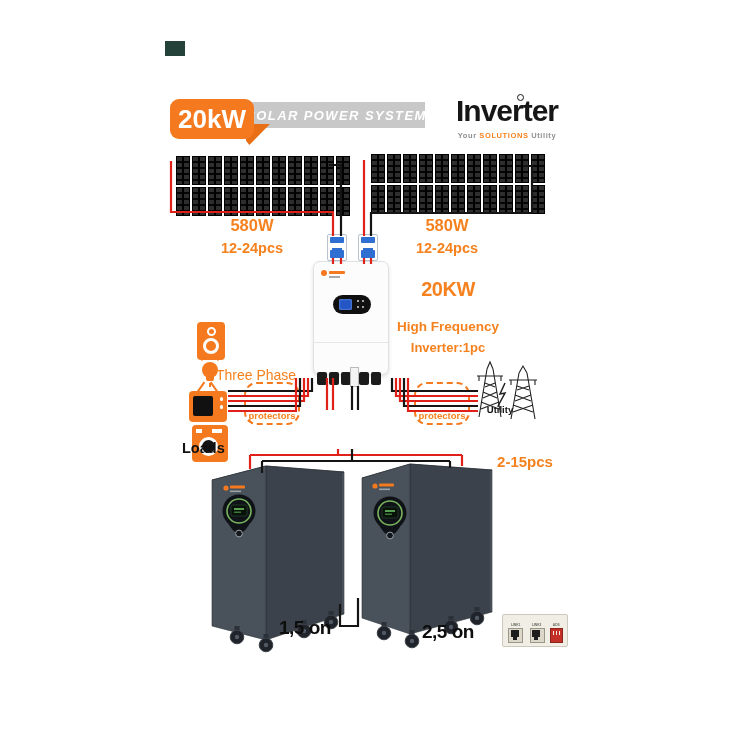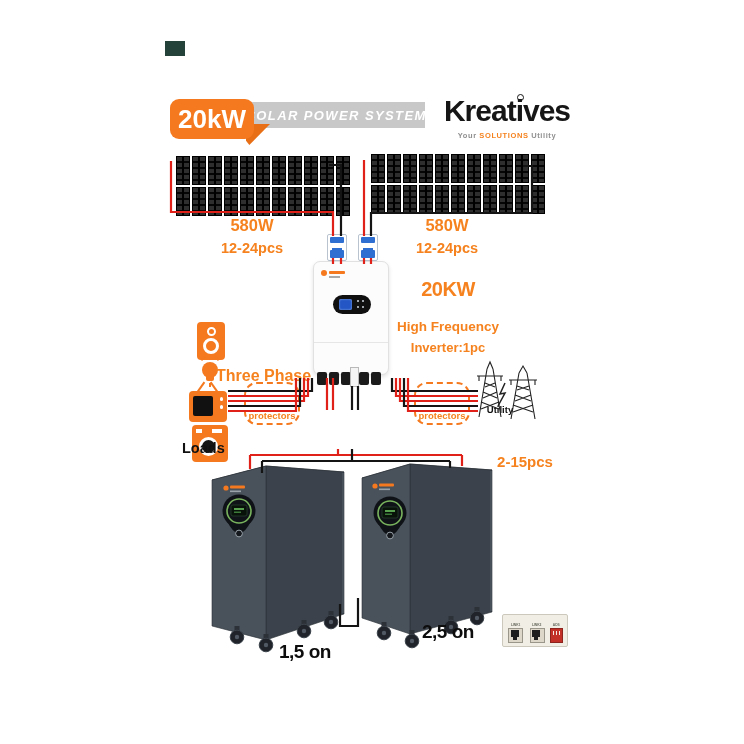--- a/index.html
+++ b/index.html
@@ -78,21 +78,21 @@
   .tv:before{content:"";position:absolute;left:4px;top:5px;width:20px;height:20px;background:#111;border-radius:2px;}
   .tv:after{content:"";position:absolute;right:4px;top:6px;width:3.5px;height:3.5px;background:#fff;border-radius:50%;
         box-shadow:0 8px 0 #fff;}
   .antenna{position:absolute;width:2px;height:12px;background:var(--orange,#F4791F);z-index:3;}
   .washer{left:192px;top:425px;width:36px;height:37px;}
   .washer:before{content:"";position:absolute;left:4px;top:4px;width:6px;height:4px;background:#fff;
         box-shadow:16px 0 0 #fff,20px 0 0 #fff;}
   .washer:after{content:"";position:absolute;left:7px;top:12px;width:13px;height:13px;border:3.5px solid #fff;
         border-radius:50%;background:#151515;}
   .loads-label{left:182px;top:440px;width:56px;font-size:14.5px;font-weight:bold;color:#111;z-index:4;}
-  .phase-label{left:216px;top:367px;font-size:16px;font-weight:bold;color:var(--orange-text,#F5821E);z-index:4;white-space:nowrap;text-align:right;}
+  .phase-label{left:216px;top:367px;font-size:14px;font-weight:normal;color:var(--orange-text,#F5821E);z-index:4;white-space:nowrap;text-align:right;}
 
   
   .protector{width:52px;height:39px;border:2px dashed var(--orange,#F4791F);border-radius:13px;z-index:4;}
   .protector span{position:absolute;left:0;right:0;bottom:2px;text-align:center;font-size:9.5px;
         font-weight:bold;color:var(--orange-text,#F5821E);}
 
   .utility-label{left:476px;top:404px;width:48px;text-align:center;font-size:9.5px;font-weight:bold;color:#111;z-index:4;}
 
   
   .mccb{left:320px;top:410px;width:62px;height:39px;background:#fdfdfd;border:1px solid #dcdcdc;
@@ -214,21 +214,21 @@
   </svg>
 
   <div class="abs corner-mark"></div>
   <div class="abs badge-fold"></div>
   <div class="abs badge">
       <span>20kW</span>
     </div>
   <div class="abs banner">
       <span>SOLAR POWER SYSTEM</span>
     </div>
-  <div class="abs brand">Kreatives</div>
+  <div class="abs brand">Inverter</div>
   <div class="abs brand-ring"></div>
   <div class="abs tagline">
     <span>Your</span>
     <span class="sol">SOLUTIONS</span>
     <span>Utility</span>
   </div>
 
   <div class="abs panel-row" style="left:176px;top:156px;">
       <div class="solar-panel"></div>
       <div class="solar-panel"></div>
@@ -341,21 +341,21 @@
   <div class="abs protector" style="left:414px;top:382px;">
     <span>protectors</span>
   </div>
 
   <div class="abs utility-label">Utility</div>
 
 
   <div class="abs bat-title">
     <div class="c2">2-15pcs</div>
   </div>
-  <div class="abs bat-caption" style="left:279px;top:617px;margin-top:24px;">1,5 on</div>
+  <div class="abs bat-caption" style="left:279px;top:617px;">1,5 on</div>
   <div class="abs bat-caption" style="left:422px;top:621px;">2,5 on</div>
 
   <div class="abs comm">
     <div class="comm-group">
       <div class="comm-label">LINK1</div>
       <div class="rj45"></div>
     </div>
     <div class="comm-group">
       <div class="comm-label">LINK2</div>
       <div class="rj45"></div>

